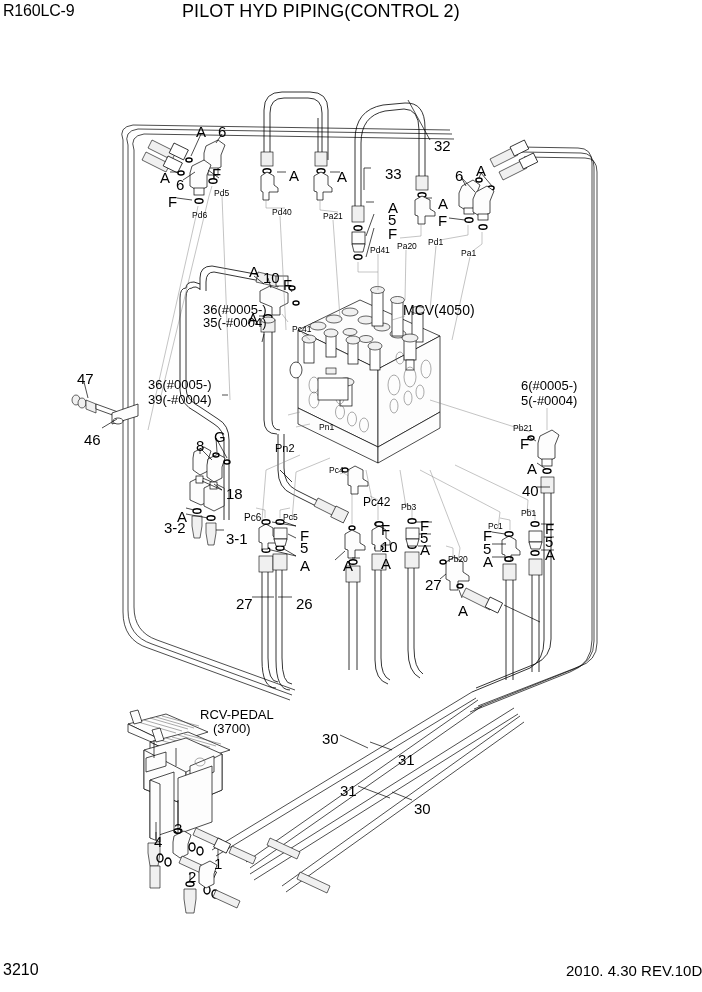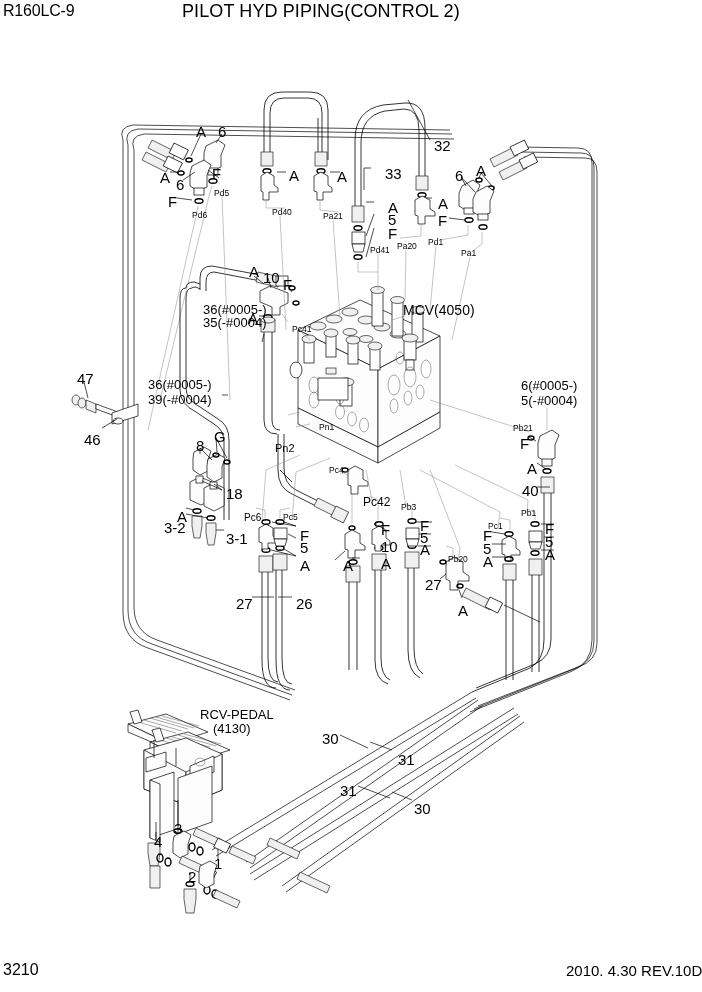--- a/index.html
+++ b/index.html
@@ -591,21 +591,21 @@
       <div class="txt bal" style="left: 340px; top: 783px;">31</div>
       <div class="txt bal" style="left: 414px; top: 801px;">30</div>
       <div class="txt bal" style="left: 154px; top: 834px;">4</div>
       <div class="txt bal" style="left: 174px; top: 821px;">3</div>
       <div class="txt bal" style="left: 188px; top: 869px;">2</div>
       <div class="txt bal" style="left: 214px; top: 856px;">1</div>
     </div>
 
   <div class="txt note" style="left:403px;top:303px;font-size:14px;">MCV(4050)</div>
   <div class="txt note" style="left:200px;top:708px;font-size:13px;">RCV-PEDAL</div>
-  <div class="txt note" style="left:213px;top:722px;font-size:13px;">(4130)</div>
+  <div class="txt note" style="left:213px;top:722px;font-size:13px;">(3700)</div>
 
   <div class="txt note" style="left:203px;top:303px;font-size:13px;">36(#0005-)</div>
   <div class="txt note" style="left:203px;top:316px;font-size:13px;">35(-#0004)</div>
 
   <div class="txt note" style="left:148px;top:378px;font-size:13px;">36(#0005-)</div>
   <div class="txt note" style="left:148px;top:393px;font-size:13px;">39(-#0004)</div>
 
   <div class="txt note" style="left:521px;top:379px;font-size:13px;">6(#0005-)</div>
   <div class="txt note" style="left:521px;top:394px;font-size:13px;">5(-#0004)</div>
 

